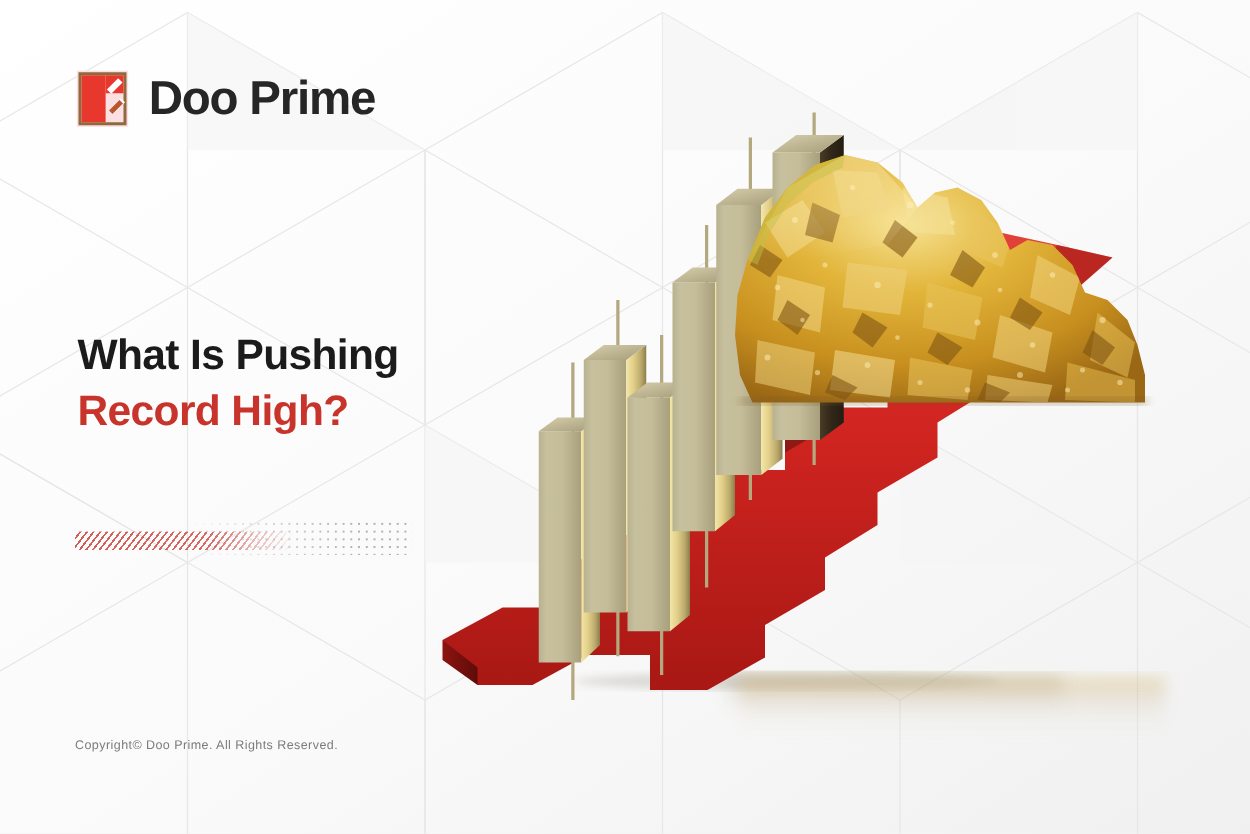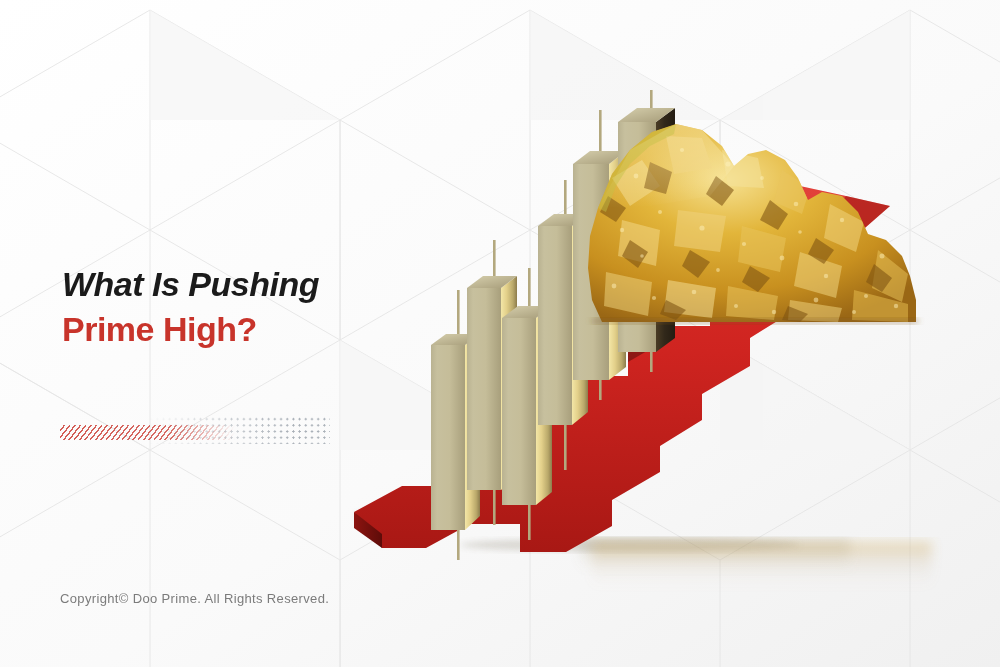--- a/index.html
+++ b/index.html
@@ -49,21 +49,21 @@
     position:absolute; left:62px; top:262px;
     width:420px;
   }
   .headline .line {
     font-size:34px;
     font-weight:bold;
     letter-spacing:-0.5px;
     line-height:1.33;
     white-space:nowrap;
   }
-  .headline .line.dark { color:#1b1b1b;font-style:italic; }
+  .headline .line.dark { color:#1b1b1b; }
   .headline .line.red  { color:#c8342b; }
 
   
   .deco {
     position:absolute; left:60px; top:414px;
     width:270px; height:34px;
   }
   .deco .hatch {
     position:absolute; left:0; top:11px;
     width:175px; height:15px;
@@ -80,21 +80,21 @@
     background-image:radial-gradient(circle, #9aa2ab 0.9px, rgba(0,0,0,0) 1.1px);
     background-size:6.2px 6.2px;
     -webkit-mask-image:linear-gradient(90deg,rgba(0,0,0,0) 0%,rgba(0,0,0,.55) 40%,rgba(0,0,0,1) 78%,rgba(0,0,0,1) 100%);
     mask-image:linear-gradient(90deg,rgba(0,0,0,0) 0%,rgba(0,0,0,.55) 40%,rgba(0,0,0,1) 78%,rgba(0,0,0,1) 100%);
     opacity:.85;
   }
 
   
   .copyright {
     position:absolute; left:60px; top:591px;
-    font-size:13px;
+    font-size:10px;
     color:#7b7b7b;
     letter-spacing:.35px;
     white-space:nowrap;
   }
 
   
   .art { position:absolute; left:330px; top:0; width:670px; height:667px; }
   .art svg { display:block; width:670px; height:667px; }
 </style>
 </head>
@@ -140,20 +140,34 @@
       <g fill="#f5f5f5" opacity=".7">
         <path d="M150 10 L340 120 L150 120 Z"></path>
         <path d="M530 10 L720 120 L530 120 Z"></path>
         <path d="M720 120 L910 10 L910 120 Z"></path>
         <path d="M340 340 L530 450 L340 450 Z"></path>
         <path d="M720 340 L910 450 L720 450 Z"></path>
       </g>
     </svg>
   </div>
 
+  <div class="logo-row">
+    <span class="logo-mark">
+      <svg viewBox="0 0 44 48">
+        <rect x="1.5" y="1.5" width="41" height="45" fill="#fbdfe2"></rect>
+        <rect x="4" y="4" width="36" height="40" fill="none" stroke="#8f6a3c" stroke-width="2.4"></rect>
+        <path d="M5.2 5.2 H24.5 V25.5 H24.5 V42.8 H5.2 Z" fill="#e8372c"></path>
+        <path d="M24.5 5.2 H38.8 V19.5 L24.5 19.5 Z" fill="#e8372c"></path>
+        <path d="M34.5 7.5 L38.0 11.0 L29.0 20.0 L25.5 16.5 Z" fill="#ffffff"></path>
+        <path d="M36.8 23.5 L40.0 26.7 L30.2 36.5 L27.0 33.3 Z" fill="#ffffff"></path>
+        <path d="M35.6 25.0 L38.4 27.8 L30.0 36.2 L27.2 33.4 Z" fill="#b8572e"></path>
+      </svg>
+    </span>
+    <span class="logo-text">Doo Prime</span>
+  </div>
 
   <div class="art">
     <svg viewBox="0 0 670 667">
       <defs>
 
         <linearGradient id="cf" x1="0" y1="0" x2="1" y2="0">
           <stop offset="0%" stop-color="#b9b291"></stop>
           <stop offset="18%" stop-color="#c7c09e"></stop>
           <stop offset="55%" stop-color="#c5bd99"></stop>
           <stop offset="100%" stop-color="#a89f7c"></stop>
@@ -372,21 +386,21 @@
         </g>
 
         <rect x="262" y="318" width="326" height="6" fill="rgba(120,84,30,.35)" filter="url(#soft)"></rect>
       </g>
 
     </svg>
   </div>
 
   <div class="headline">
     <div class="line dark">What Is Pushing</div>
-    <div class="line red">Prime High?</div>
+    <div class="line red">Record High?</div>
   </div>
 
   <div class="deco">
     <div class="hatch"></div>
     <div class="dots"></div>
   </div>
 
   <div class="copyright">Copyright© Doo Prime. All Rights Reserved.</div>
 
 </div>

